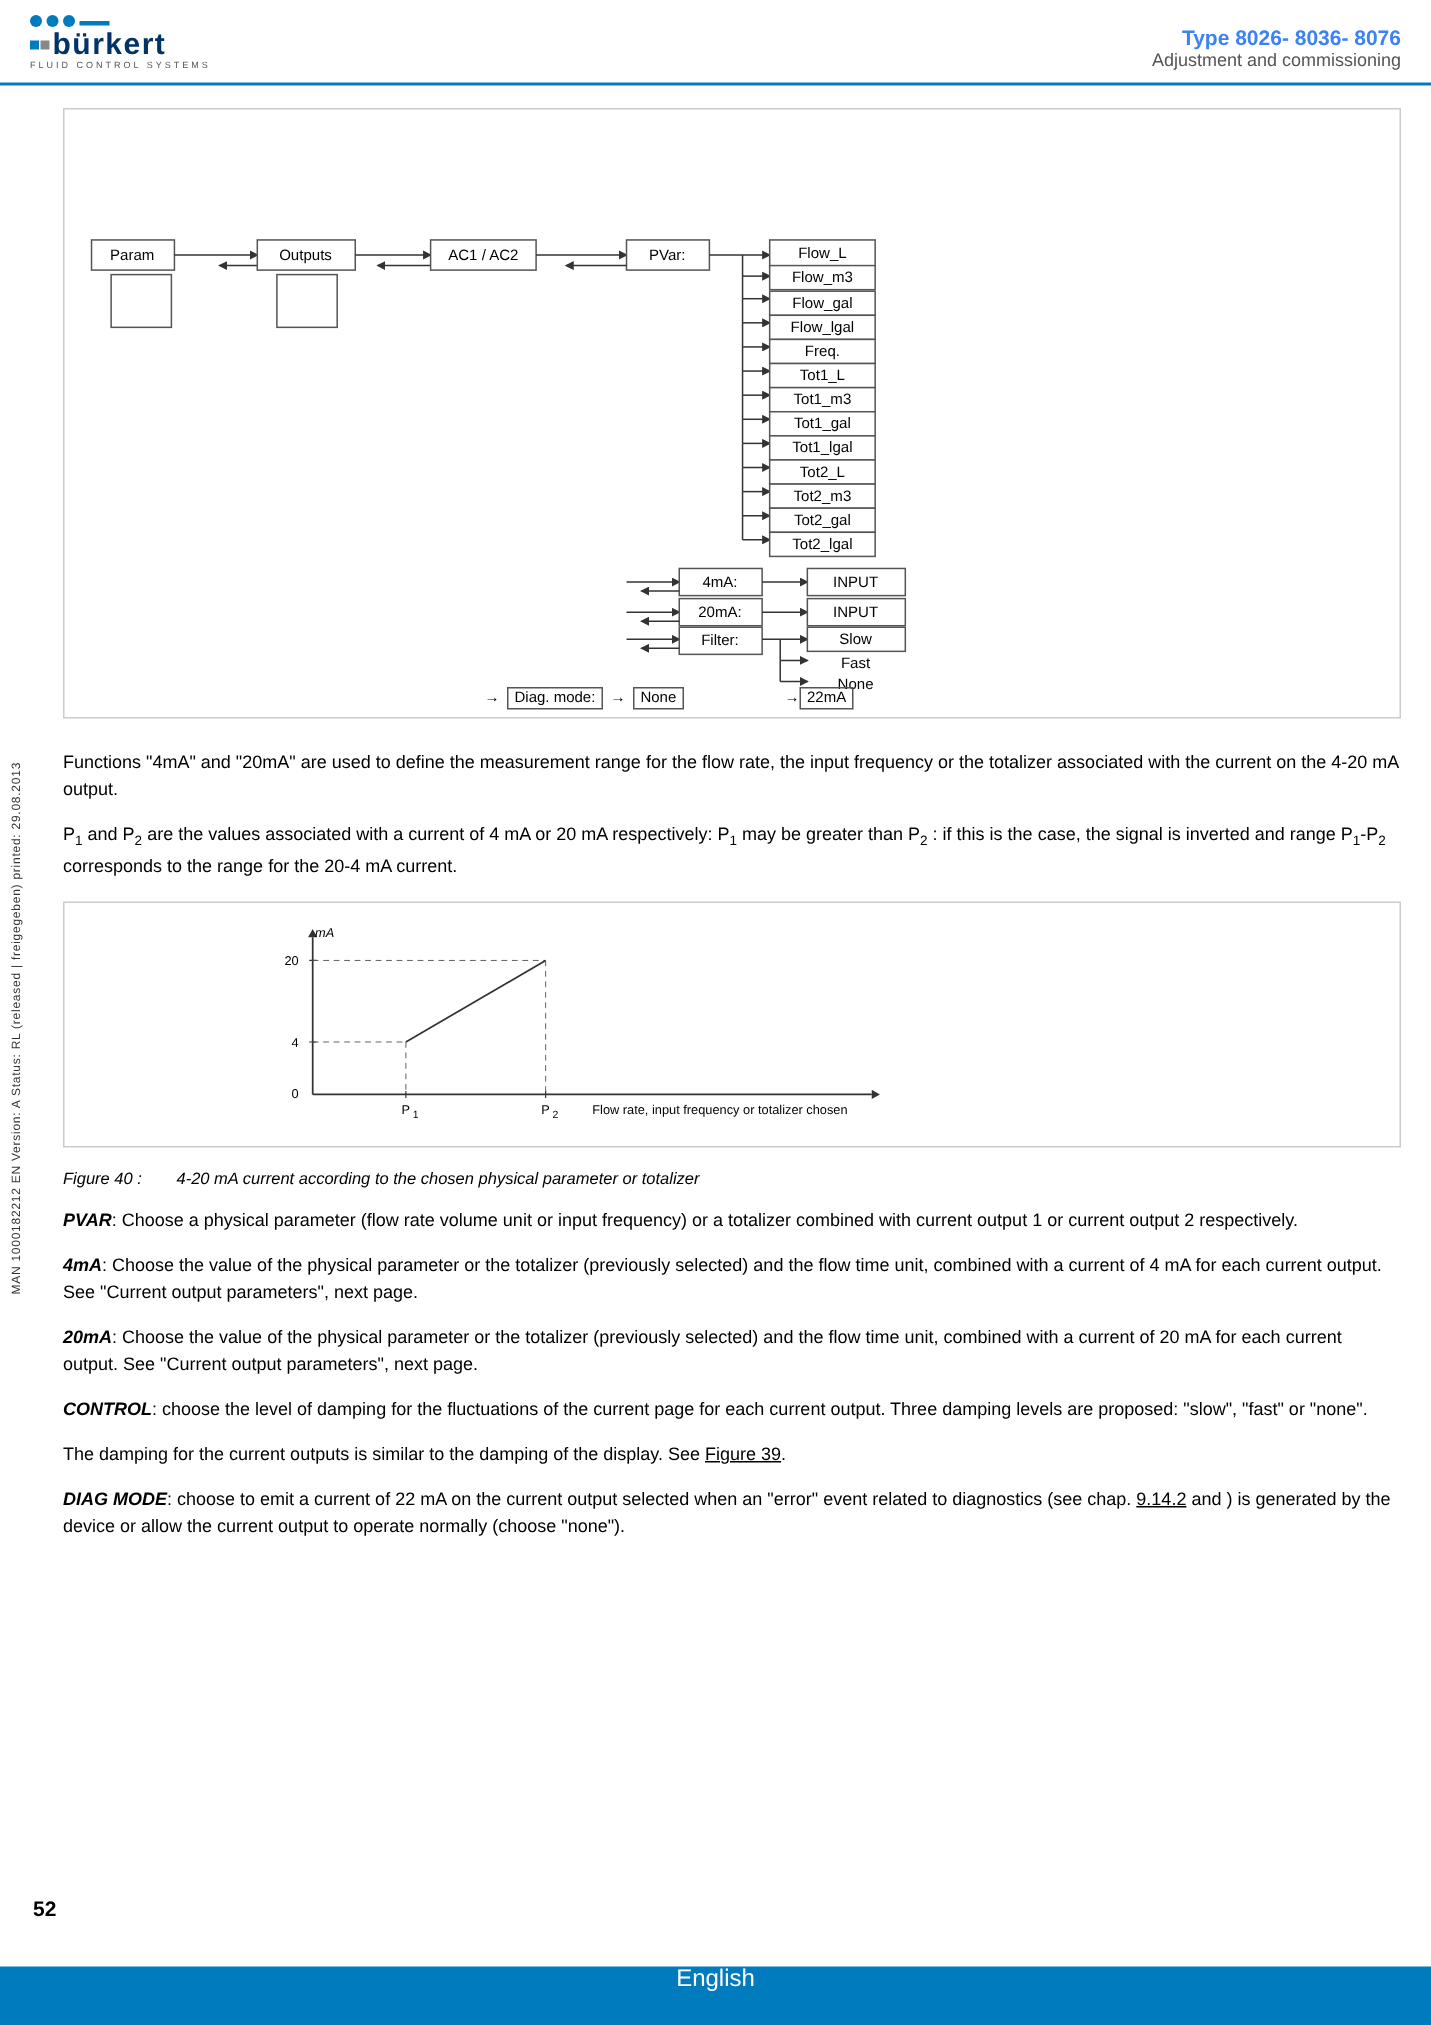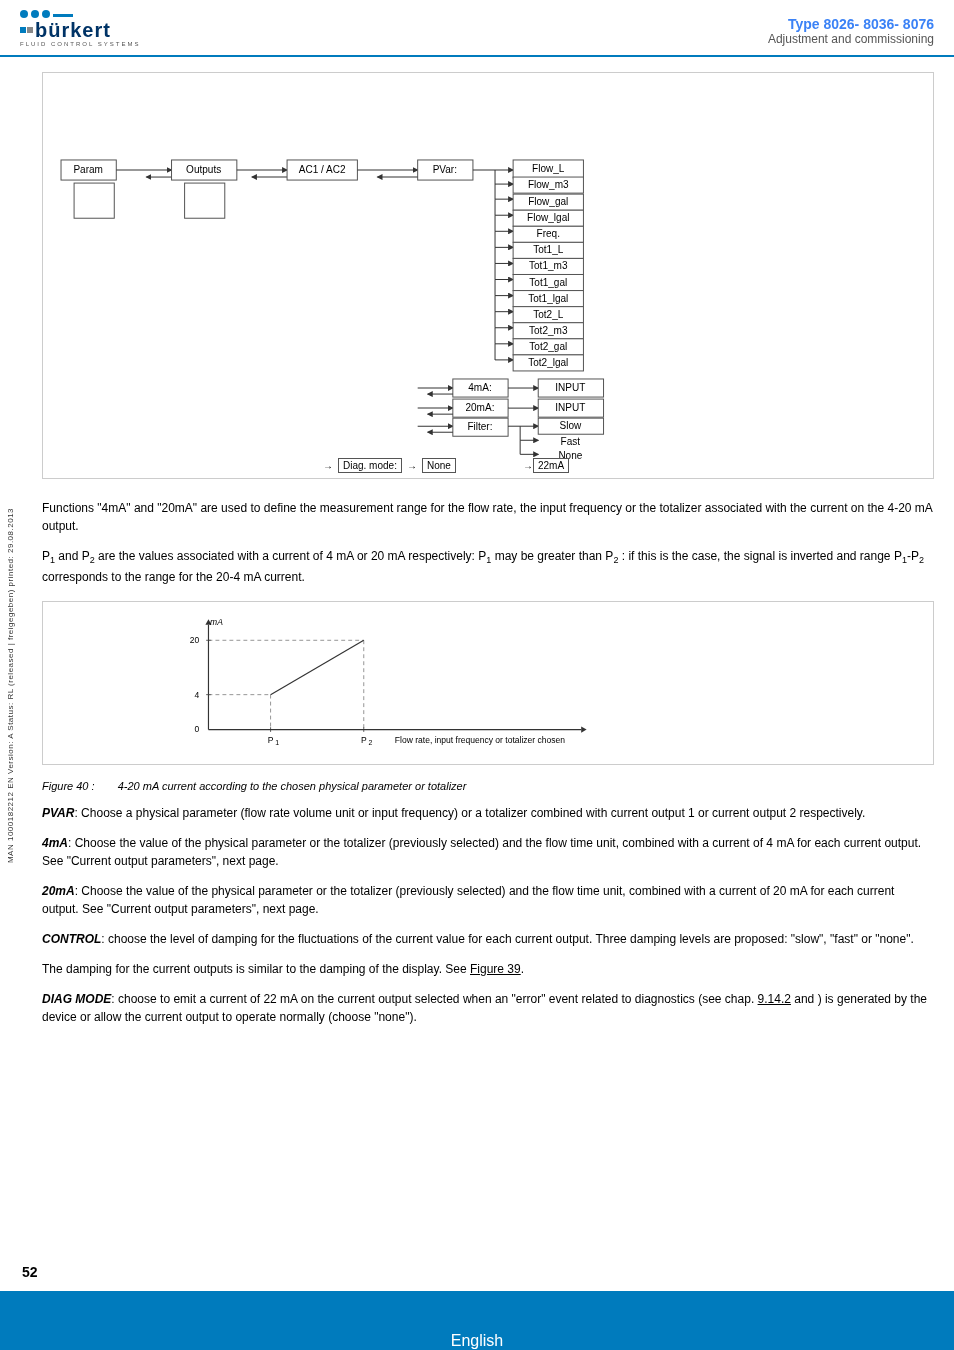--- a/index.html
+++ b/index.html
@@ -9,21 +9,21 @@
       background: #fff;
       width: 954px;
       min-height: 1350px;
       position: relative;
       color: #000;
     }
 
     
     .header {
       display: flex;
-      align-items: center;
+      align-items: flex-end;
       padding: 10px 20px 0 20px;
       border-bottom: 2px solid #007bbd;
       padding-bottom: 8px;
     }
     .logo-area {
       flex: 0 0 auto;
       width: 180px;
     }
     .header-right {
       flex: 1;
@@ -136,24 +136,24 @@
       font-size: 14px;
       font-weight: bold;
     }
 
     
     .footer {
       position: absolute;
       bottom: 0;
       left: 0;
       right: 0;
-      height: 59px;
+      height: 39px;
       background: #007bbd;
       display: flex;
-      align-items: flex-end;
+      align-items: flex-start;
       justify-content: center;
     }
     .footer-lang {
       color: #fff;
       font-size: 16px;
       font-weight: normal;
     }
 
     
     .burkert-logo {
@@ -439,21 +439,21 @@
   </div>
 
   <div class="text-section">
     <p>
       <span class="param-label">20mA</span><span>: Choose the value of the physical parameter or the totalizer (previously selected) and the flow time unit, combined with a current of 20 mA for each current output. See "Current output parameters", next page.</span>
     </p>
   </div>
 
   <div class="text-section">
     <p>
-      <span class="param-label">CONTROL</span><span>: choose the level of damping for the fluctuations of the current value for each current output. Three damping levels are proposed: "slow", "fast" or "none".</span>
+      <span class="param-label">CONTROL</span><span>: choose the level of damping for the fluctuations of the current page for each current output. Three damping levels are proposed: "slow", "fast" or "none".</span>
     </p>
   </div>
 
   <div class="text-section">
     <p>
       <span>The damping for the current outputs is similar to the damping of the display. See </span><span class="underline-link">Figure 39</span><span>.</span>
     </p>
   </div>
 
   <div class="text-section">

